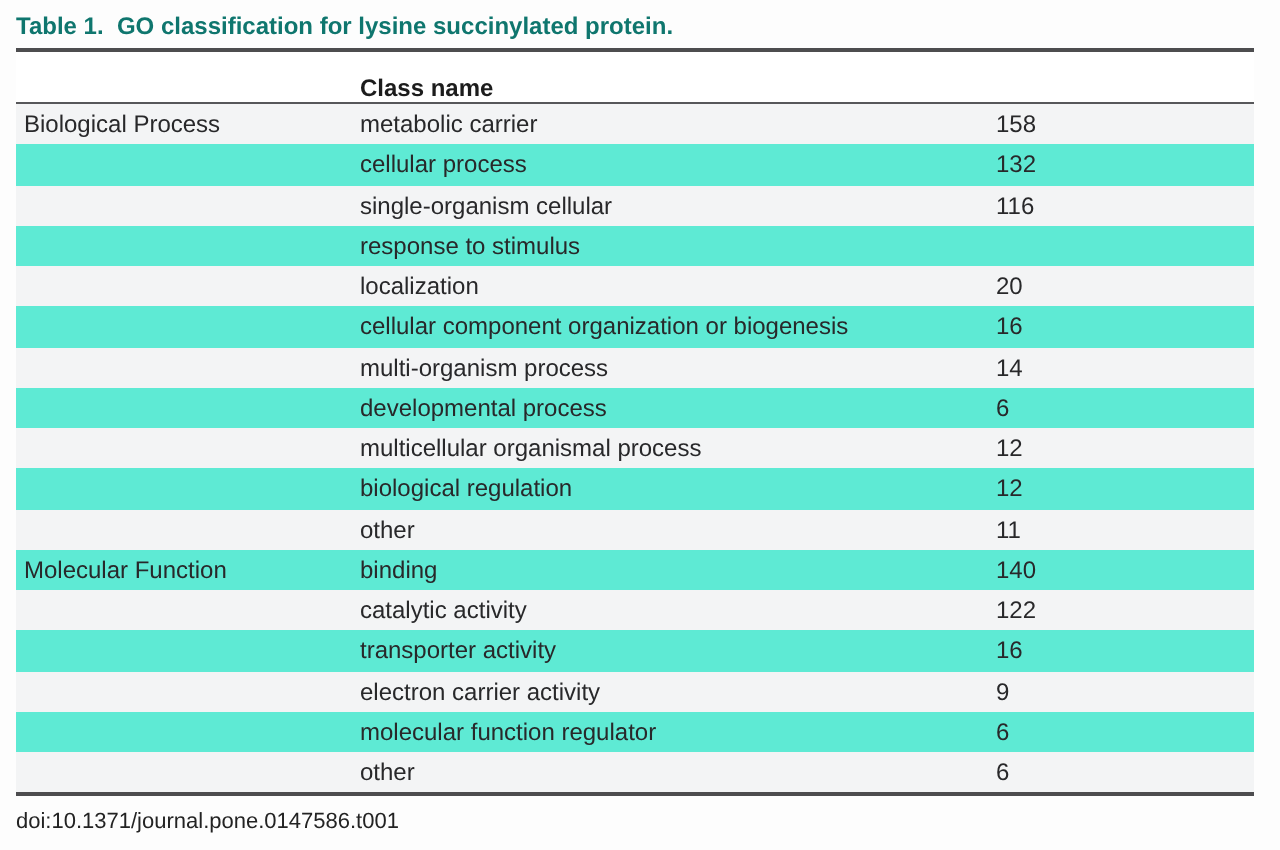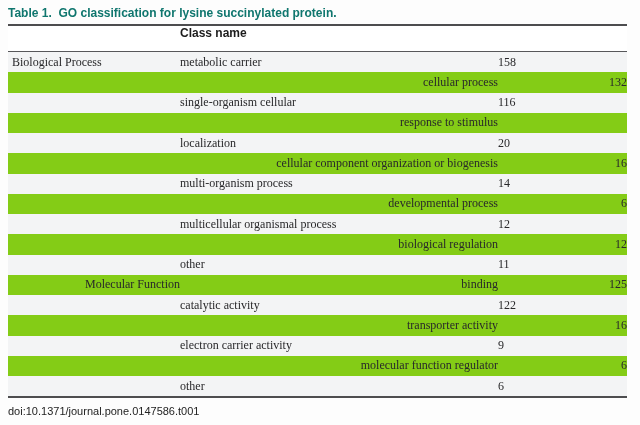--- a/index.html
+++ b/index.html
@@ -23,38 +23,37 @@
     white-space: pre;
   }
   .go-table {
     margin-top: 3px;
     width: 619px;
     border-top: 2px solid #4d4d4f;
     border-bottom: 2px solid #4d4d4f;
   }
   .thead {
     display: flex;
-    align-items: flex-start;
+    align-items: flex-end;
     height: 25px;
     background: #ffffff;
     border-bottom: 1.5px solid #57575a;
     font-size: 12px;
     font-weight: bold;
     color: #1c1c1c;
   }
   .row {
     display: flex;
     align-items: center;
     height: 20.25px;
     font-size: 12px;
     color: #28282a;
-    font-family: Liberation Serif, serif;
   }
   .row.light { background: #f3f4f5; }
-  .row.alt   { background: #84cc16; text-align: right; }
+  .row.alt   { background: #5eead4; }
   .cell { box-sizing: border-box; overflow: hidden; white-space: nowrap; }
   .cell.cat { width: 172px; padding-left: 4px; }
   .cell.cls { width: 318px; }
   .cell.num { width: 129px; }
   .fig-footer {
     margin-top: 7px;
     font-size: 11px;
     color: #232323;
   }
 </style>
@@ -120,21 +119,21 @@
           <div class="cell num">12</div>
         </div>
         <div class="row light">
           <div class="cell cat"></div>
           <div class="cell cls">other</div>
           <div class="cell num">11</div>
         </div>
         <div class="row alt">
           <div class="cell cat">Molecular Function</div>
           <div class="cell cls">binding</div>
-          <div class="cell num">125</div>
+          <div class="cell num">140</div>
         </div>
         <div class="row light">
           <div class="cell cat"></div>
           <div class="cell cls">catalytic activity</div>
           <div class="cell num">122</div>
         </div>
         <div class="row alt">
           <div class="cell cat"></div>
           <div class="cell cls">transporter activity</div>
           <div class="cell num">16</div>

